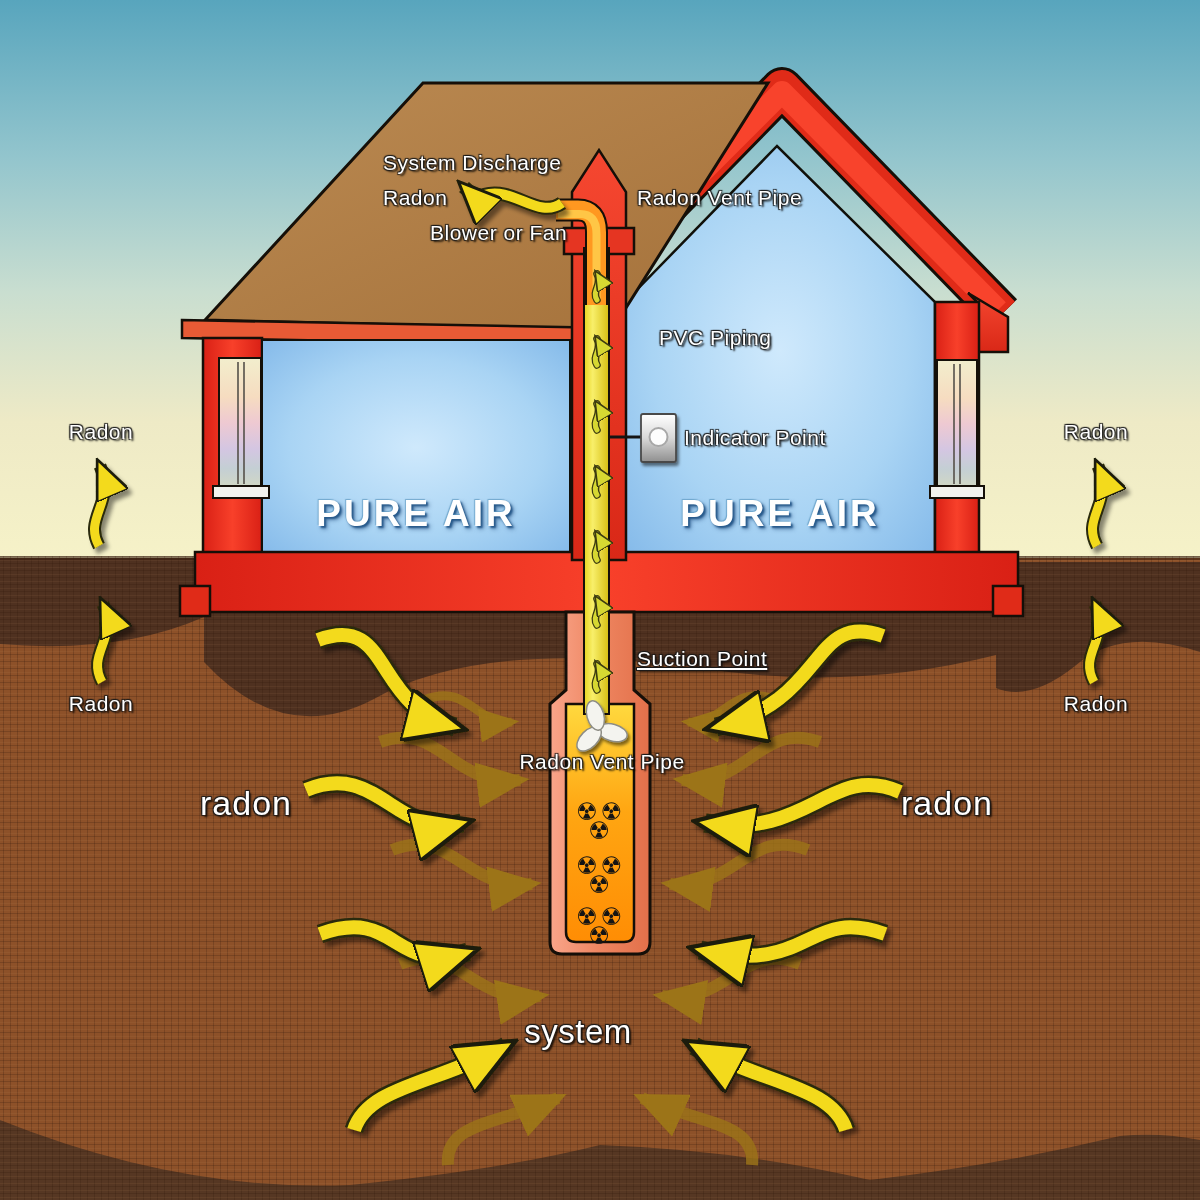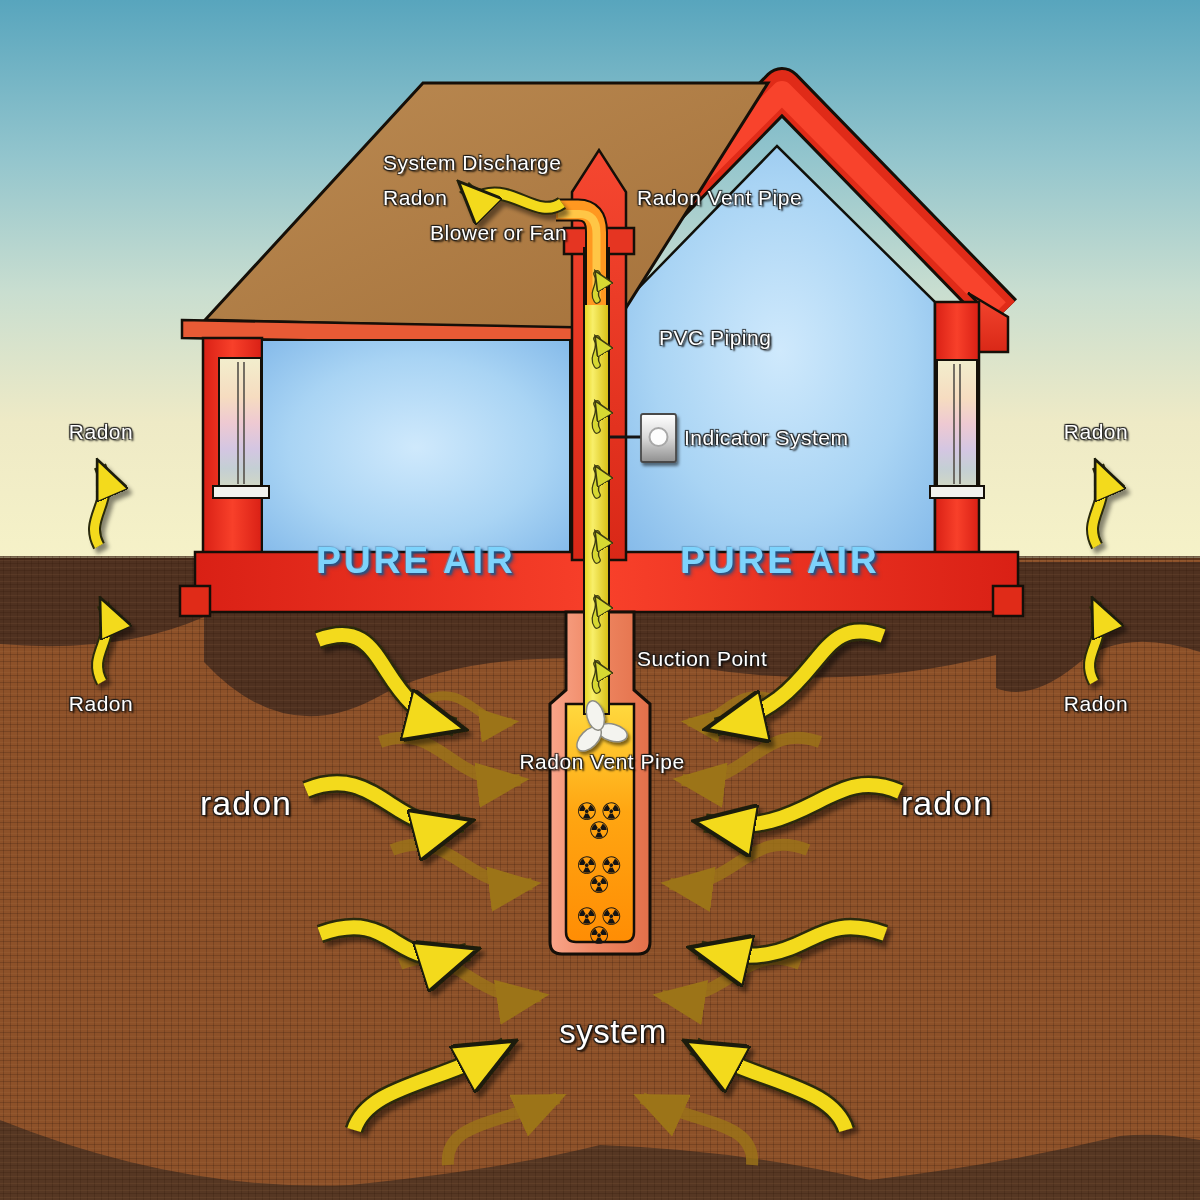--- a/index.html
+++ b/index.html
@@ -4,22 +4,22 @@
 <style>
   html,body{margin:0;padding:0;}
   body{width:1200px;height:1200px;overflow:hidden;font-family:"Liberation Sans",sans-serif;}
   #stage{position:relative;width:1200px;height:1200px;background:#8d5129;}
   #stage svg{position:absolute;left:0;top:0;}
   .lbl{position:absolute;transform:translate(-50%,-50%);white-space:nowrap;color:#ffffff;
        font-size:21px;letter-spacing:.5px;
        text-shadow:-1px -1px 1px rgba(25,25,25,.95),1px -1px 1px rgba(25,25,25,.95),
                    -1px 1px 1px rgba(25,25,25,.95),2px 2px 2px rgba(0,0,0,.8);}
   .lbl-left{transform:translate(0,-50%);}
-  .pure{font-size:37px;font-weight:bold;letter-spacing:3px;color:#7dd3fc;
-        text-shadow:-1px -1px 1px rgba(90,150,190,.7),2px 2px 2px rgba(35,85,135,.95),3px 3px 4px rgba(30,70,120,.55);margin-top:47px;}
+  .pure{font-size:37px;font-weight:bold;letter-spacing:3px;color:#ffffff;
+        text-shadow:-1px -1px 1px rgba(90,150,190,.7),2px 2px 2px rgba(35,85,135,.95),3px 3px 4px rgba(30,70,120,.55);}
   .big{font-size:34px;letter-spacing:1px;}
   .well-cap{font-size:33px;}
   .rad-cluster{position:absolute;transform:translate(-50%,-50%);display:flex;flex-direction:column;
         align-items:center;color:#141414;line-height:19px;font-size:24px;
         font-family:"DejaVu Sans",sans-serif;}
   .rad-cluster .row{display:flex;gap:3px;}
 </style>
 </head>
 <body>
 
@@ -272,25 +272,25 @@
   <div class="row">
         <span>☢</span>
       </div>
 </div>
 
 <div class="lbl lbl-left" style="left:383px;top:163px;text-align:center;">System Discharge</div>
 <div class="lbl lbl-left" style="left:383px;top:198px;">Radon</div>
 <div class="lbl lbl-left" style="left:383px;top:233px;padding-left:47px;">Blower or Fan</div>
 <div class="lbl lbl-left" style="left:637px;top:198px;">Radon Vent Pipe</div>
 <div class="lbl lbl-left" style="left:635px;top:338px;margin-left:24px;">PVC Piping</div>
-<div class="lbl lbl-left" style="left:684px;top:438px;">Indicator System</div>
+<div class="lbl lbl-left" style="left:684px;top:438px;">Indicator Point</div>
 <div class="lbl pure" style="left:416px;top:514px;">PURE AIR</div>
 <div class="lbl pure" style="left:780px;top:514px;">PURE AIR</div>
 <div class="lbl" style="left:101px;top:432px;">Radon</div>
 <div class="lbl" style="left:1096px;top:432px;">Radon</div>
 <div class="lbl" style="left:101px;top:704px;">Radon</div>
 <div class="lbl" style="left:1096px;top:704px;">Radon</div>
-<div class="lbl lbl-left" style="left:637px;top:659px;">Suction Point</div>
+<div class="lbl lbl-left" style="left:637px;top:659px;text-decoration:underline;">Suction Point</div>
 <div class="lbl" style="left:602px;top:762px;">Radon Vent Pipe</div>
 <div class="lbl big" style="left:246px;top:803px;">radon</div>
 <div class="lbl big" style="left:947px;top:803px;">radon</div>
-<div class="lbl well-cap" style="left:613px;top:1032px;">system</div>
+<div class="lbl well-cap" style="left:578px;top:1032px;">system</div>
 </div>
 
 </body></html>

